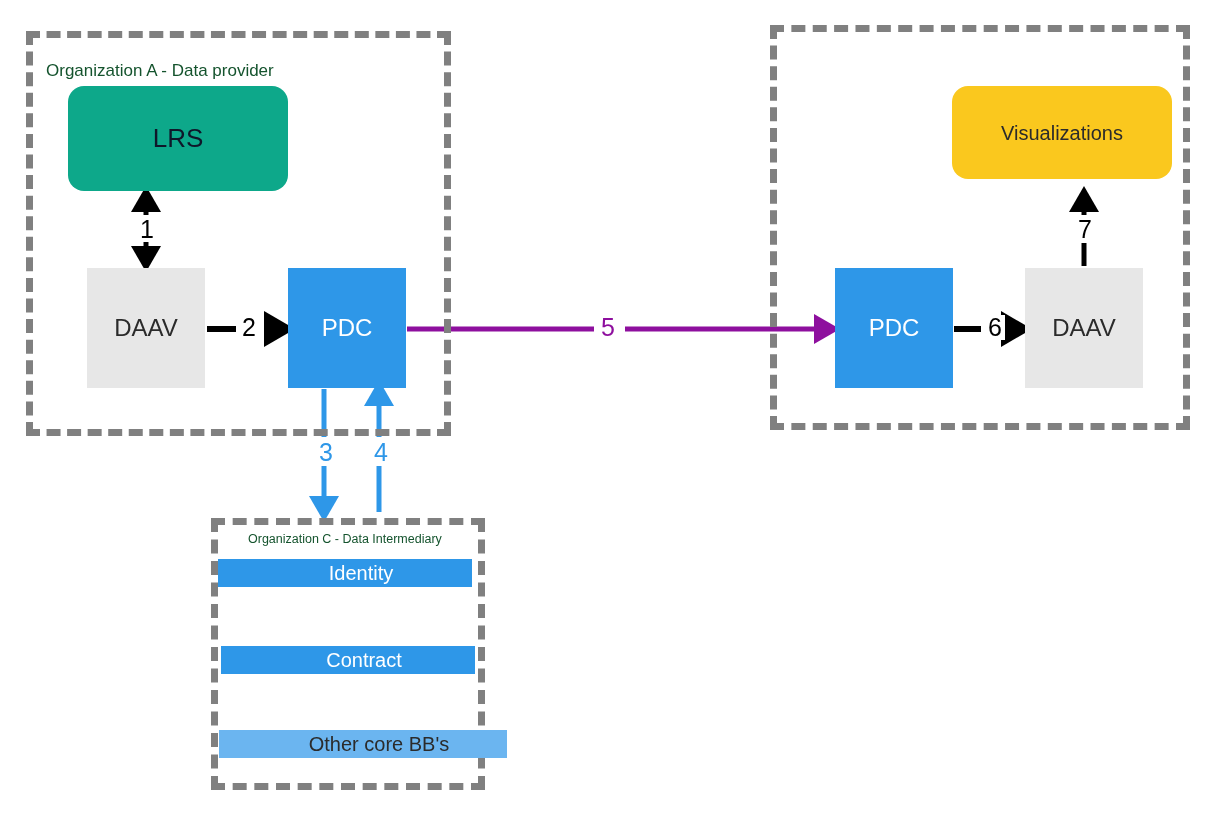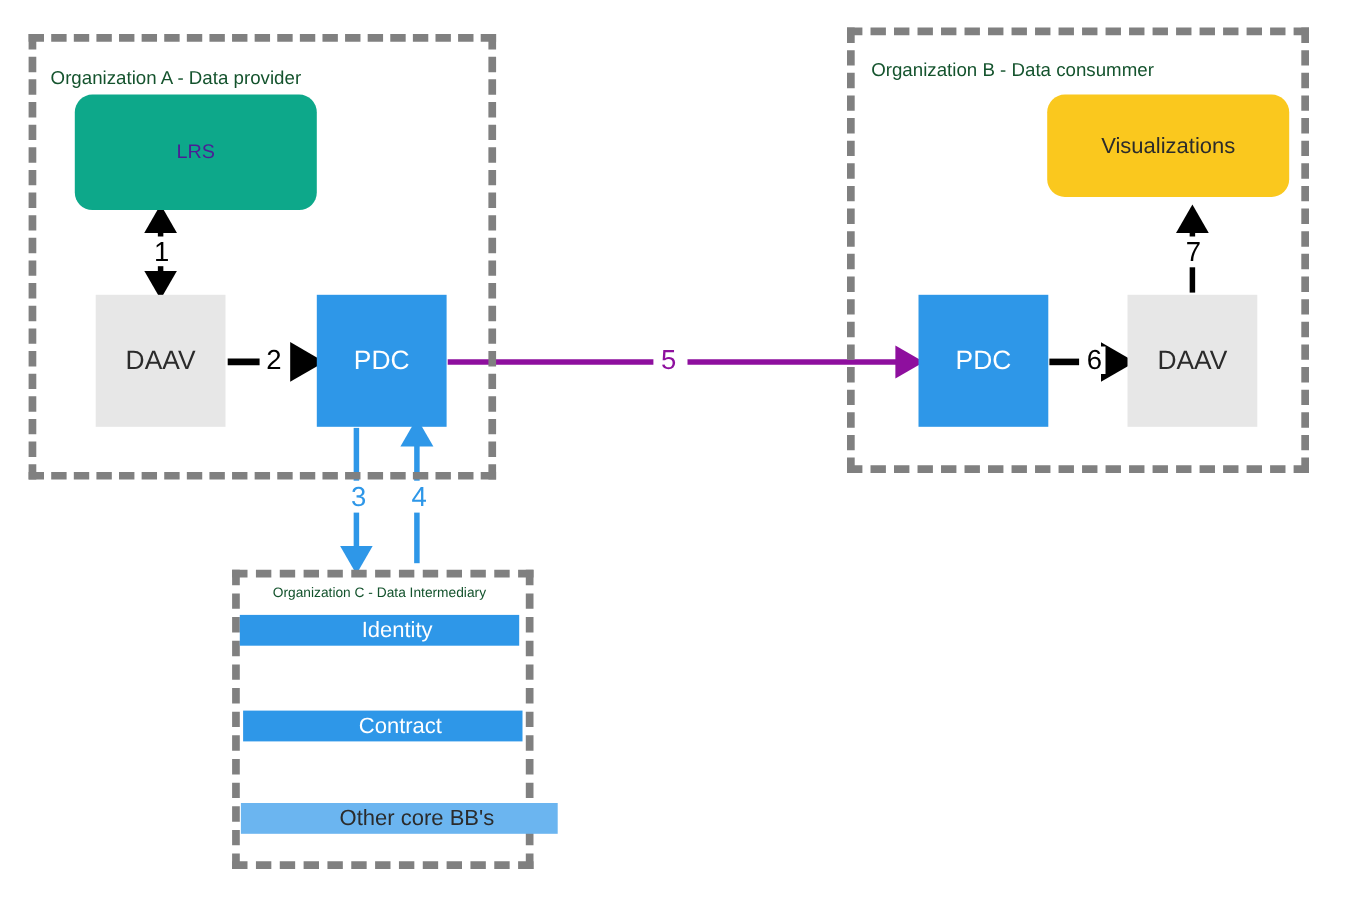--- a/index.html
+++ b/index.html
@@ -50,21 +50,21 @@
     display: flex;
     align-items: center;
     justify-content: center;
     text-align: center;
     line-height: 1.1;
   }
   .node-rounded { border-radius: 16px; }
 
   #node-lrs {
     left: 68px; top: 86px; width: 220px; height: 105px;
-    background: #0DA88A; color: #4c1d95; font-size: 18px;
+    background: #0DA88A; color: #0f172a; font-size: 26px;
     border-radius: 16px;
   }
   #node-daav-a {
     left: 87px; top: 268px; width: 118px; height: 120px;
     background: #e7e7e7; color: #2b2b2b; font-size: 24px;
   }
   #node-pdc-a {
     left: 288px; top: 268px; width: 118px; height: 120px;
     background: #2E97E8; color: #ffffff; font-size: 24px;
   }
@@ -183,21 +183,20 @@
   </svg>
 
   <div class="org-frame" id="org-a"></div>
   <div class="org-label" id="org-a-label">Organization A - Data provider</div>
 
   <div class="node node-rounded" id="node-lrs">LRS</div>
   <div class="node" id="node-daav-a">DAAV</div>
   <div class="node" id="node-pdc-a">PDC</div>
 
   <div class="org-frame" id="org-b"></div>
-  <div class="org-label" id="org-b-label">Organization B - Data consummer</div>
 
   <div class="node node-rounded" id="node-viz">Visualizations</div>
   <div class="node" id="node-pdc-b">PDC</div>
   <div class="node" id="node-daav-b">DAAV</div>
 
   <div class="org-frame" id="org-c"></div>
   <div class="org-label" id="org-c-label">Organization C - Data Intermediary</div>
 
   <div class="bb-bar" id="bb-identity">Identity</div>
   <div class="bb-bar" id="bb-contract">Contract</div>

